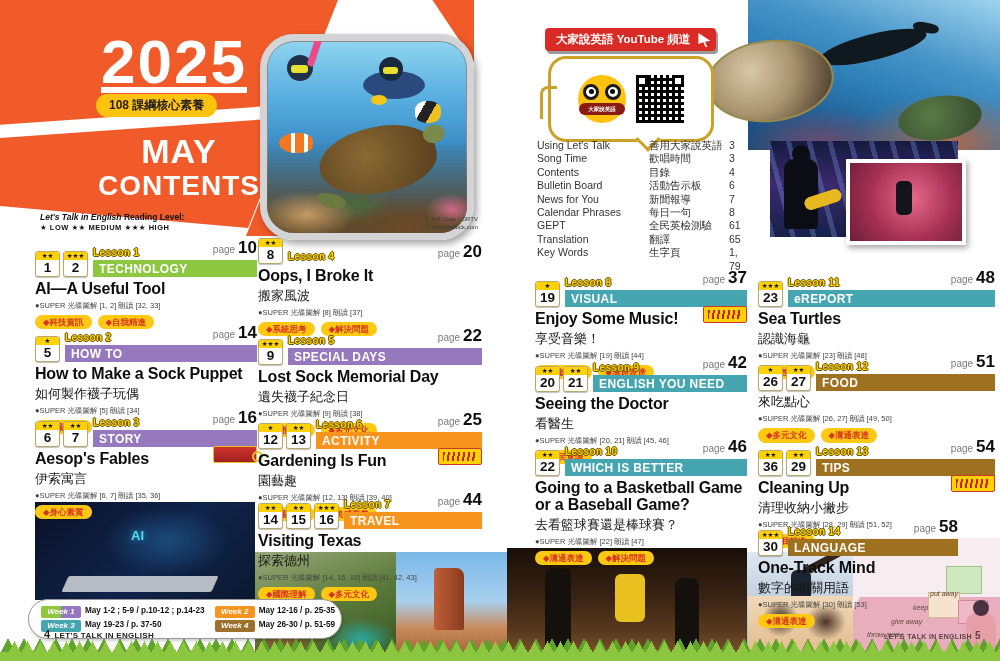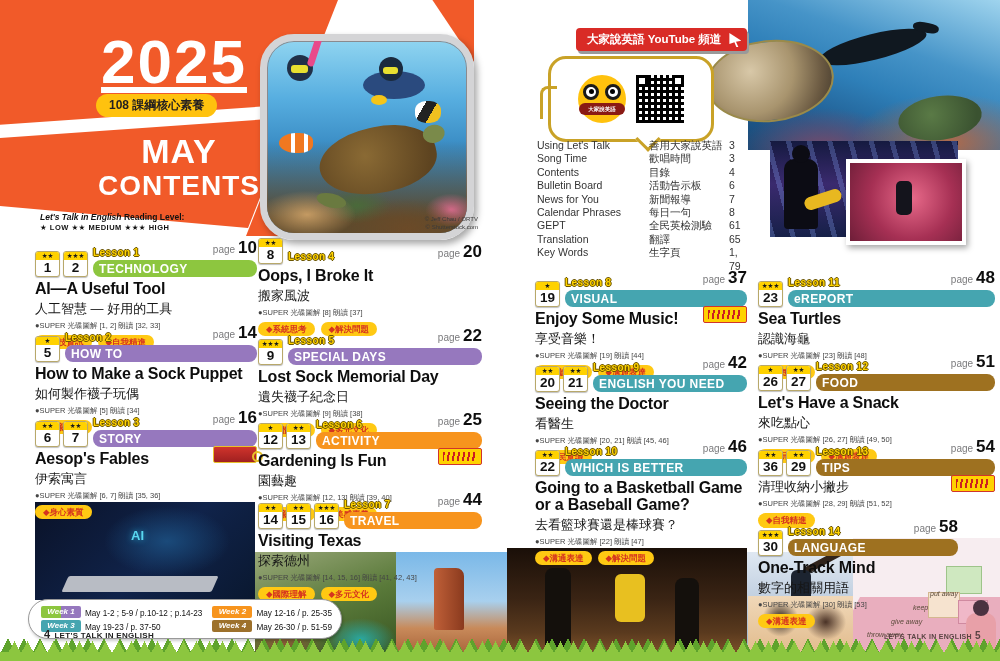--- a/index.html
+++ b/index.html
@@ -49,21 +49,21 @@
     background:linear-gradient(120deg,#fff 30%,#222 30% 60%,#f0c020 60%);}
   .yfish{position:absolute;left:104px;top:54px;width:16px;height:10px;border-radius:50%;background:#f5c518;}
   .snk1h{position:absolute;left:20px;top:14px;width:26px;height:26px;border-radius:50%;background:#203048;}
   .snk1m{position:absolute;left:24px;top:24px;width:17px;height:8px;border-radius:3px;background:#e8e030;}
   .snk1s{position:absolute;left:44px;top:-4px;width:7px;height:30px;border-radius:4px;background:#e84a8a;transform:rotate(18deg);}
   .snk2b{position:absolute;left:96px;top:30px;width:62px;height:28px;border-radius:50%;background:#2a4a7e;}
   .snk2h{position:absolute;left:112px;top:16px;width:24px;height:24px;border-radius:50%;background:#1a2a3e;}
   .snk2m{position:absolute;left:116px;top:26px;width:15px;height:7px;border-radius:3px;background:#e8e030;}
   .credit{left:356px;top:215px;width:122px;text-align:right;font-size:6px;line-height:8px;color:#3a3a3a;z-index:6;}
   
-  .ribbon{left:576px;top:28px;background:#D92B26;color:#fff;font-size:11.5px;font-weight:800;
+  .ribbon{left:545px;top:28px;background:#D92B26;color:#fff;font-size:11.5px;font-weight:800;
     padding:4px 26px 4px 11px;border-radius:4px;box-shadow:2px 3px 0 #9a9a9a;z-index:6;white-space:nowrap;}
   .cursor{position:absolute;right:6px;top:5px;width:12px;height:14px;background:#fff;
     clip-path:polygon(0 0,100% 55%,55% 62%,75% 100%,58% 100%,42% 66%,0 78%);
     filter:drop-shadow(1px 1px 0 #333);}
   .hook{left:540px;top:86px;width:14px;height:30px;border-left:3px solid #C9A227;
     border-top:3px solid #C9A227;border-top-left-radius:8px;z-index:6;}
   .bubble{left:548px;top:56px;width:160px;height:80px;background:#fff;border:3px solid #C9A227;
     border-radius:18px;z-index:5;display:flex;align-items:center;justify-content:center;gap:10px;}
   .bubble .tail{position:absolute;left:88px;bottom:-9px;width:15px;height:15px;background:#fff;
     border-right:3px solid #C9A227;border-bottom:3px solid #C9A227;transform:rotate(45deg);}
@@ -124,21 +124,21 @@
   .ds{display:block;background:#FFD200;font-size:6.5px;line-height:8px;text-align:center;
     color:#1a1a1a;font-weight:700;font-style:normal;}
   .dn{display:block;font-size:13.5px;line-height:16px;text-align:center;color:#111;font-weight:800;font-style:normal;}
   .mid{flex:1;min-width:0;}
   .toprow{display:flex;justify-content:space-between;align-items:flex-end;margin-bottom:2px;}
   .llabel{font-size:10px;font-weight:800;color:#FFD200;letter-spacing:.4px;
     text-shadow:-1px 0 #6b5500,1px 0 #6b5500,0 -1px #6b5500,0 1px #6b5500;}
   .pw{font-style:normal;color:#7a7a7c;font-size:10px;margin-right:3px;}
   .pn{font-size:17px;font-weight:800;color:#0e0e0e;}
   .catbar{height:17px;display:flex;align-items:center;padding:0 6px;color:#fff;
-    font-weight:800;font-size:12px;letter-spacing:.4px;white-space:nowrap;overflow:hidden;border-radius:8px;}
+    font-weight:800;font-size:12px;letter-spacing:.4px;white-space:nowrap;overflow:hidden;}
   .cat-green{background:#8DC63F;} .cat-purple{background:#9678BE;}
   .cat-orange{background:#F7941D;} .cat-teal{background:#45A5B0;} .cat-brown{background:#9E7120;}
   .title{font-size:16px;font-weight:800;color:#0e0e0e;line-height:1.05;margin-top:4px;letter-spacing:-.2px;}
   .zh{font-size:13px;color:#161616;margin-top:2px;}
   .note{font-size:7.5px;color:#454545;margin-top:3px;}
   .tags{display:flex;gap:6px;margin-top:4px;}
   .tag{background:#FFC913;color:#D6341F;font-weight:700;font-size:8.5px;line-height:1;
     padding:3px 8px;border-radius:8px;white-space:nowrap;}
   .sbadge{position:absolute;right:0;top:38px;width:42px;height:15px;border-radius:2px;}
   .badge-story{background:linear-gradient(#d0342c,#a02020);border:1px solid #e8c12a;}
@@ -183,26 +183,26 @@
   .cleanup .bx2{position:absolute;right:40px;top:54px;width:30px;height:24px;background:#f6e3cf;border:1px solid #d4b890;}
   .cleanup .bx3{position:absolute;right:12px;top:62px;width:28px;height:22px;background:#f0b8c8;border:1px solid #d08aa0;}
   .cleanup .person{position:absolute;right:4px;bottom:4px;width:30px;height:44px;background:#e8a0a8;border-radius:10px 10px 4px 4px;}
   .cleanup .person:before{content:"";position:absolute;left:7px;top:-13px;width:16px;height:16px;border-radius:50%;background:#4a3240;}
   .clabel{position:absolute;font-size:7px;font-style:italic;color:#5a4a3a;white-space:nowrap;}
   
   .weekbar{left:28px;top:599px;width:314px;height:40px;background:#fff;border:1.5px solid #999;
     border-radius:20px;z-index:20;display:flex;align-items:center;padding:0 12px;gap:10px;
     box-shadow:1px 2px 3px rgba(0,0,0,.2);box-sizing:border-box;}
   .wcol{display:flex;flex-direction:column;gap:2px;}
-  .wrow{display:flex;align-items:flex-end;gap:4px;}
+  .wrow{display:flex;align-items:flex-start;gap:4px;}
   .wbadge{width:40px;height:12px;border-radius:2px;color:#fff;font-size:8px;font-style:italic;
     font-weight:800;text-align:center;line-height:12px;flex:0 0 auto;}
   .wk1{background:linear-gradient(90deg,#8DC63F 50%,#9678BE 50%);}
   .wk2{background:#F7941D;} .wk3{background:#45A5B0;} .wk4{background:#9D712B;}
-  .wtext{font-size:8.2px;font-weight:400;color:#111;white-space:nowrap;}
+  .wtext{font-size:8.2px;font-weight:700;color:#111;white-space:nowrap;}
   .footl{left:44px;top:628px;z-index:35;font-size:8px;font-weight:700;color:#222;letter-spacing:.3px;}
   .footl .fp{font-size:11px;margin-right:4px;}
   .footr{left:884px;top:630px;z-index:35;font-size:7px;font-weight:700;color:#5a4444;letter-spacing:.3px;}
   .footr .fp{font-size:10px;margin-left:3px;}
   .grassbase{left:0;right:0;bottom:0;height:9px;background:#8CC63F;z-index:30;}
   .spikes1{left:0;right:0;bottom:6px;height:17px;z-index:29;background-position:bottom left;
     background-repeat:repeat-x;background-size:16px 17px;
     background-image:conic-gradient(from 154deg at 50% 0,#5EA32C 0 52deg,transparent 52deg);}
   .spikes2{left:8px;right:0;bottom:7px;height:13px;z-index:31;background-position:bottom left;
     background-repeat:repeat-x;background-size:13px 13px;
@@ -335,21 +335,20 @@
       <div class="toprow">
           <span class="llabel">Lesson 1</span>
         <span><i class="pw">page</i><span class="pn">10</span></span>
         </div>
       <div class="catbar cat-green">
           <span>TECHNOLOGY</span>
         </div>
     </div>
   </div>
   <div class="title">AI—A Useful Tool</div>
-  <div class="zh">人工智慧 — 好用的工具</div>
   <div class="note">●SUPER 光碟圖解 [1, 2] 朗讀 [32, 33]</div>
   <div class="tags">
       <span class="tag">◆科技資訊</span>
       <span class="tag">◆自我精進</span>
     </div>
 </div>
 
 <div class="lesson" style="left:35px;top:323px;width:222px">
   <div class="head">
     <div class="days">
@@ -651,21 +650,20 @@
     <div class="mid">
       <div class="toprow">
           <span class="llabel">Lesson 12</span>
         <span><i class="pw">page</i><span class="pn">51</span></span>
         </div>
       <div class="catbar cat-brown">
           <span>FOOD</span>
         </div>
     </div>
   </div>
-  <div class="title">Let's Have a Snack</div>
   <div class="zh">來吃點心</div>
   <div class="note">●SUPER 光碟圖解 [26, 27] 朗讀 [49, 50]</div>
   <div class="tags">
       <span class="tag">◆多元文化</span>
       <span class="tag">◆溝通表達</span>
     </div>
 </div>
 
 <div class="lesson" style="left:758px;top:437px;width:237px">
   <div class="head">
@@ -682,20 +680,21 @@
     <div class="mid">
       <div class="toprow">
           <span class="llabel">Lesson 13</span>
         <span><i class="pw">page</i><span class="pn">54</span></span>
         </div>
       <div class="catbar cat-brown">
           <span>TIPS</span>
         </div>
     </div>
   </div>
+  <div class="title">Cleaning Up</div>
   <div class="zh">清理收納小撇步</div>
   <div class="note">●SUPER 光碟圖解 [28, 29] 朗讀 [51, 52]</div>
   <div class="tags">
       <span class="tag">◆自我精進</span>
     </div>
   <div class="sbadge badge-video"></div>
 </div>
 
 <div class="lesson" style="left:758px;top:517px;width:200px">
   <div class="head">

